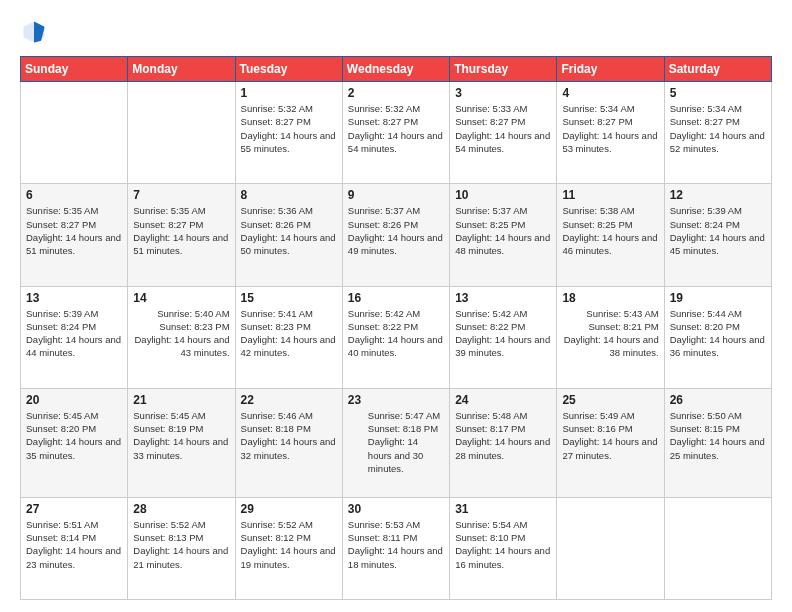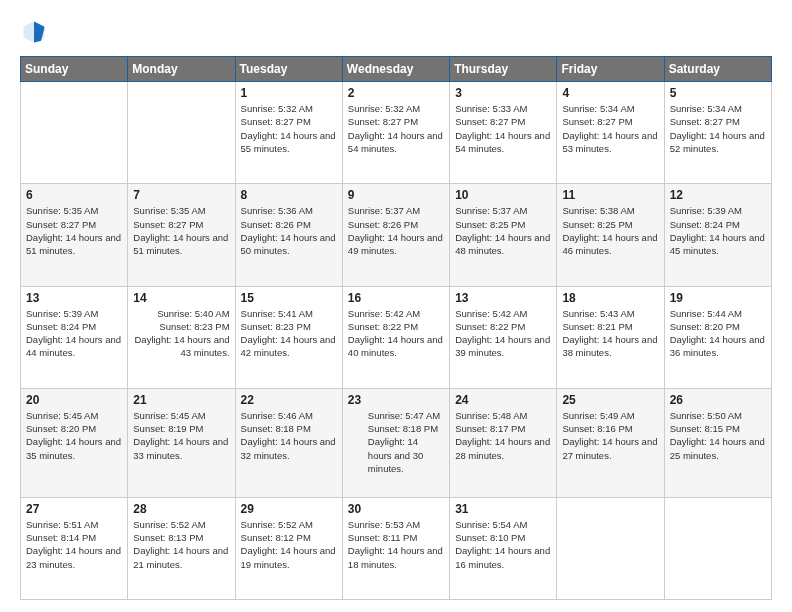--- a/index.html
+++ b/index.html
@@ -54,21 +54,21 @@
       margin-top: 2px;
     }
     .calendar {
       flex: 1;
       border: 1px solid #ccc;
       border-collapse: collapse;
       width: 100%;
       table-layout: fixed;
     }
     .calendar thead tr th {
-      background: #737373;
+      background: #ef4444;
       color: #fff;
       font-size: 12px;
       font-weight: bold;
       padding: 5px 4px;
       text-align: left;
       border: 1px solid #1a5fa0;
     }
     .calendar tbody tr td {
       border: 1px solid #ccc;
       vertical-align: top;
@@ -236,21 +236,21 @@
 Daylight: 14 hours and 40 minutes.</div>
           </td>
           <td>
             <span class="day-num">13</span>
             <div class="cell-info" style="white-space: pre-line;">Sunrise: 5:42 AM
 Sunset: 8:22 PM
 Daylight: 14 hours and 39 minutes.</div>
           </td>
           <td>
             <span class="day-num">18</span>
-            <div class="cell-info" style="white-space: pre-line;">Sunrise: 5:43 AM
+            <div class="cell-info" style="white-space: pre-line; text-align: right;">Sunrise: 5:43 AM
 Sunset: 8:21 PM
 Daylight: 14 hours and 38 minutes.</div>
           </td>
           <td>
             <span class="day-num">19</span>
             <div class="cell-info" style="white-space: pre-line;">Sunrise: 5:44 AM
 Sunset: 8:20 PM
 Daylight: 14 hours and 36 minutes.</div>
           </td>
         </tr>

